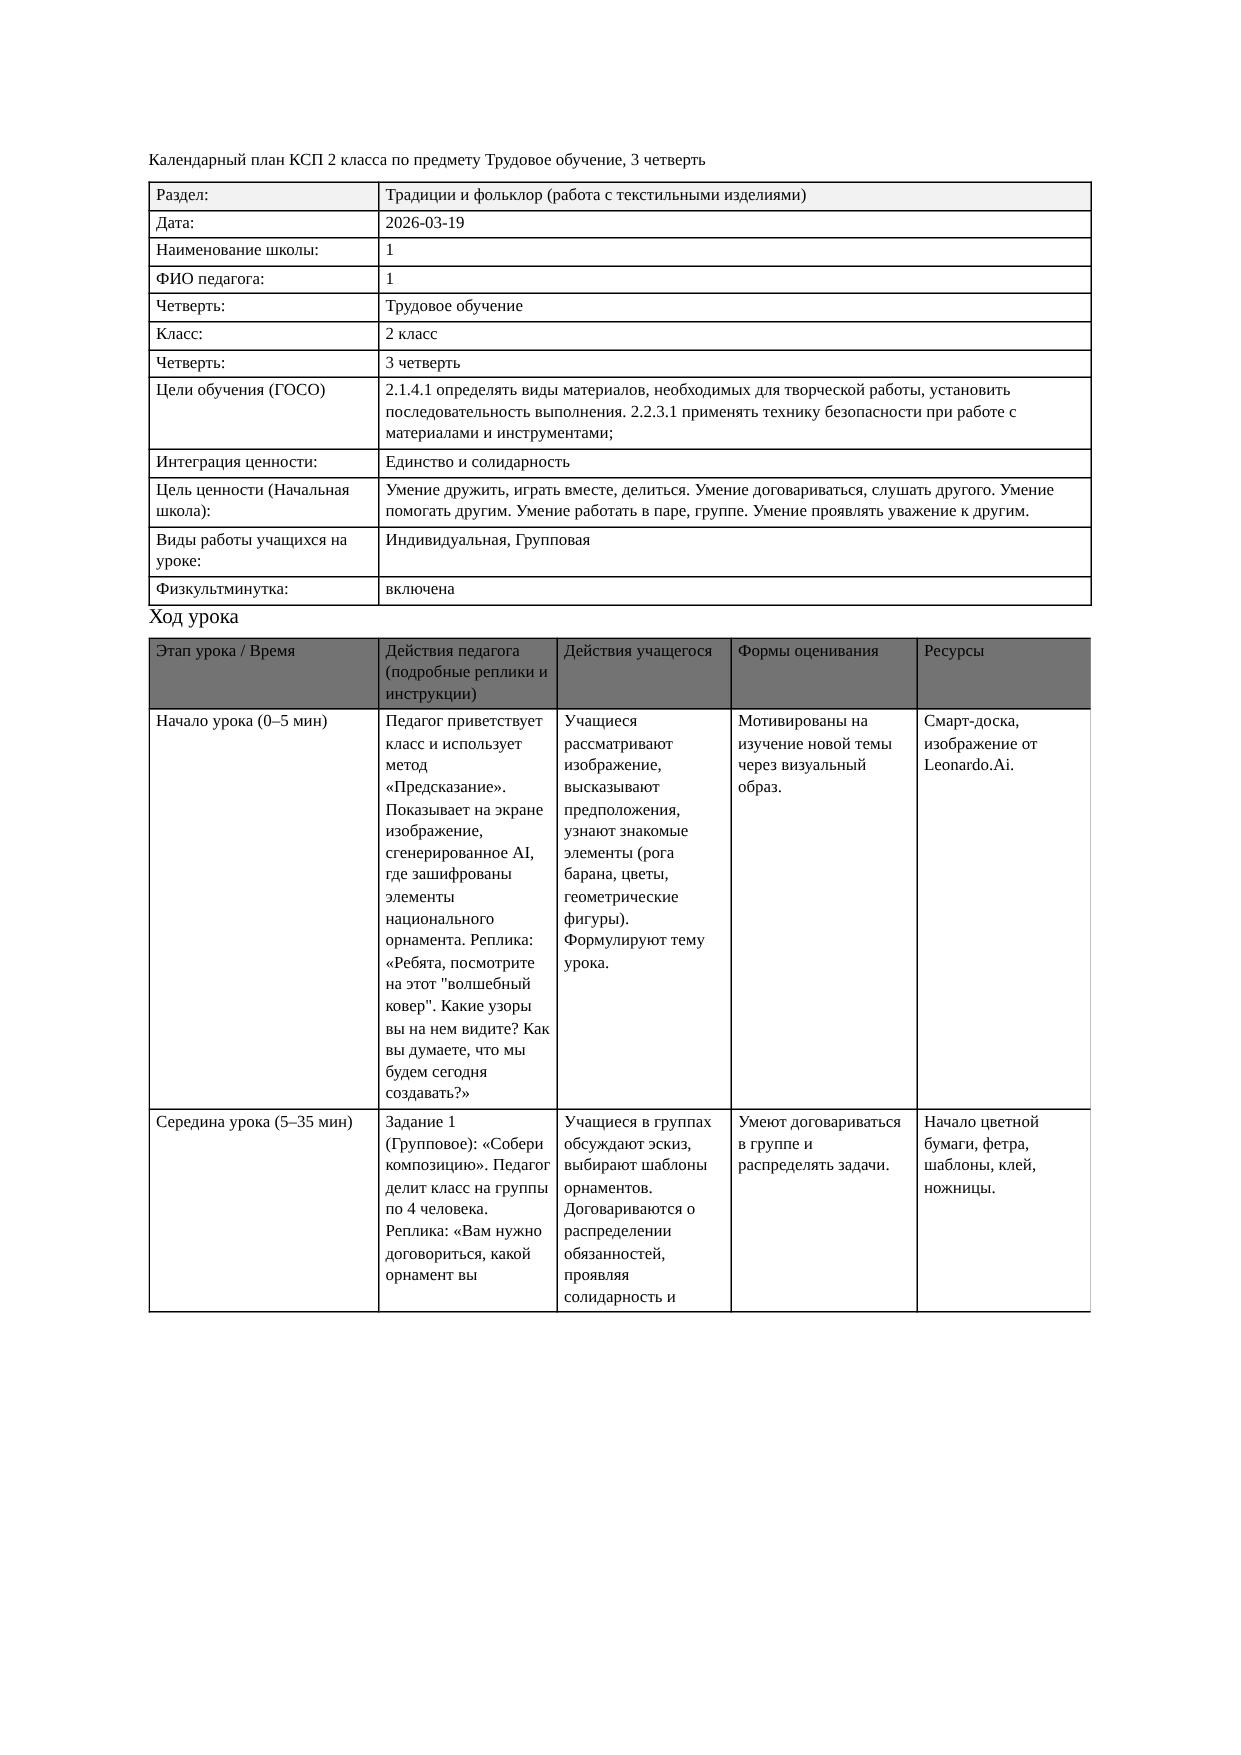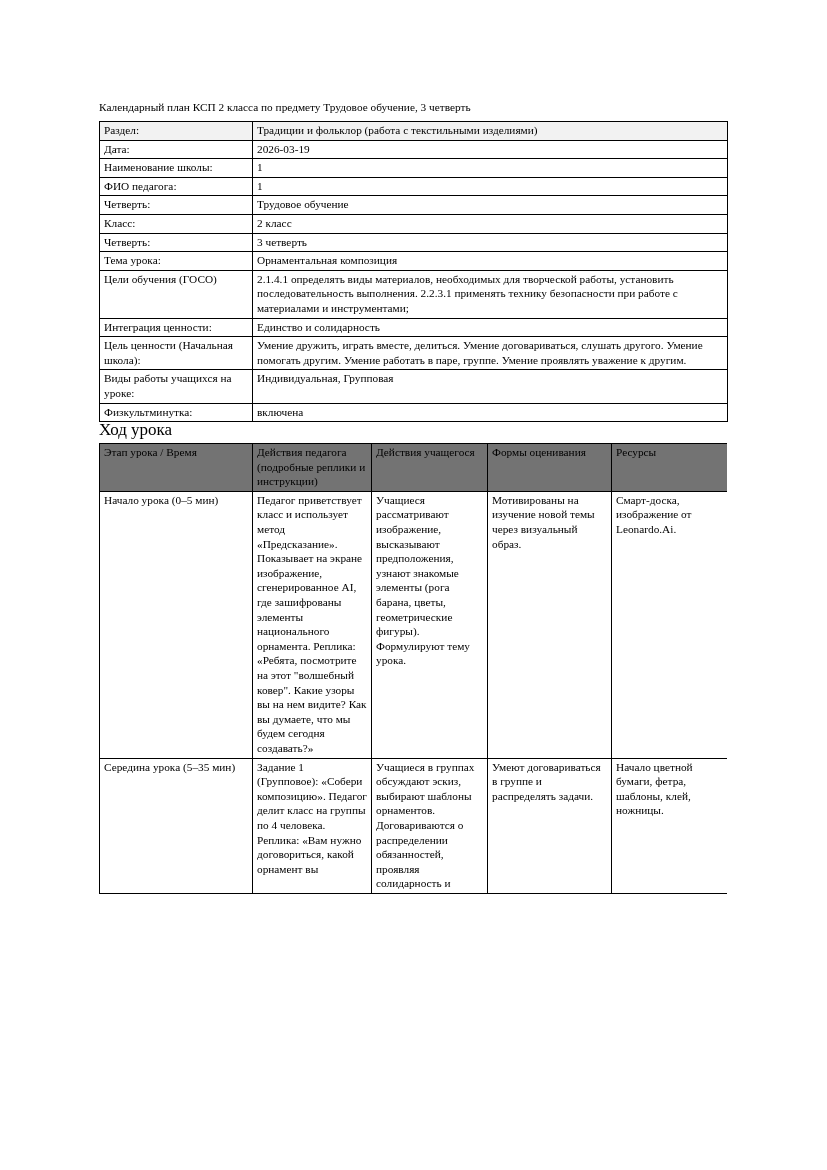--- a/index.html
+++ b/index.html
@@ -47,21 +47,21 @@
     word-wrap: break-word;
     overflow-wrap: break-word;
     hyphens: none;
   }
   
   .info-label { width: 153px; }
   .info-value { width: 475px; }
   tr.shaded > td { background: #f2f2f2; }
 
   .section-caption {
-    font-size: 17px;
+    font-size: 14px;
     line-height: 14px;
     margin: 1px 0 6px 0;
   }
 
   
   .c-stage { width: 153px; }
   .c-teacher { width: 119px; }
   .c-student { width: 116px; }
   .c-assess { width: 124px; }
   .c-res { width: 116px; }
@@ -109,24 +109,20 @@
           <td>Четверть:</td>
           <td>Трудовое обучение</td>
         </tr>
         <tr>
           <td>Класс:</td>
           <td>2 класс</td>
         </tr>
         <tr>
           <td>Четверть:</td>
           <td>3 четверть</td>
-        </tr>
-        <tr>
-          <td>Тема урока:</td>
-          <td>Орнаментальная композиция</td>
         </tr>
         <tr>
           <td>Цели обучения (ГОСО)</td>
           <td>2.1.4.1 определять виды материалов, необходимых для творческой работы, установить последовательность выполнения. 2.2.3.1 применять технику безопасности при работе с материалами и инструментами;</td>
         </tr>
         <tr>
           <td>Интеграция ценности:</td>
           <td>Единство и солидарность</td>
         </tr>
         <tr>

